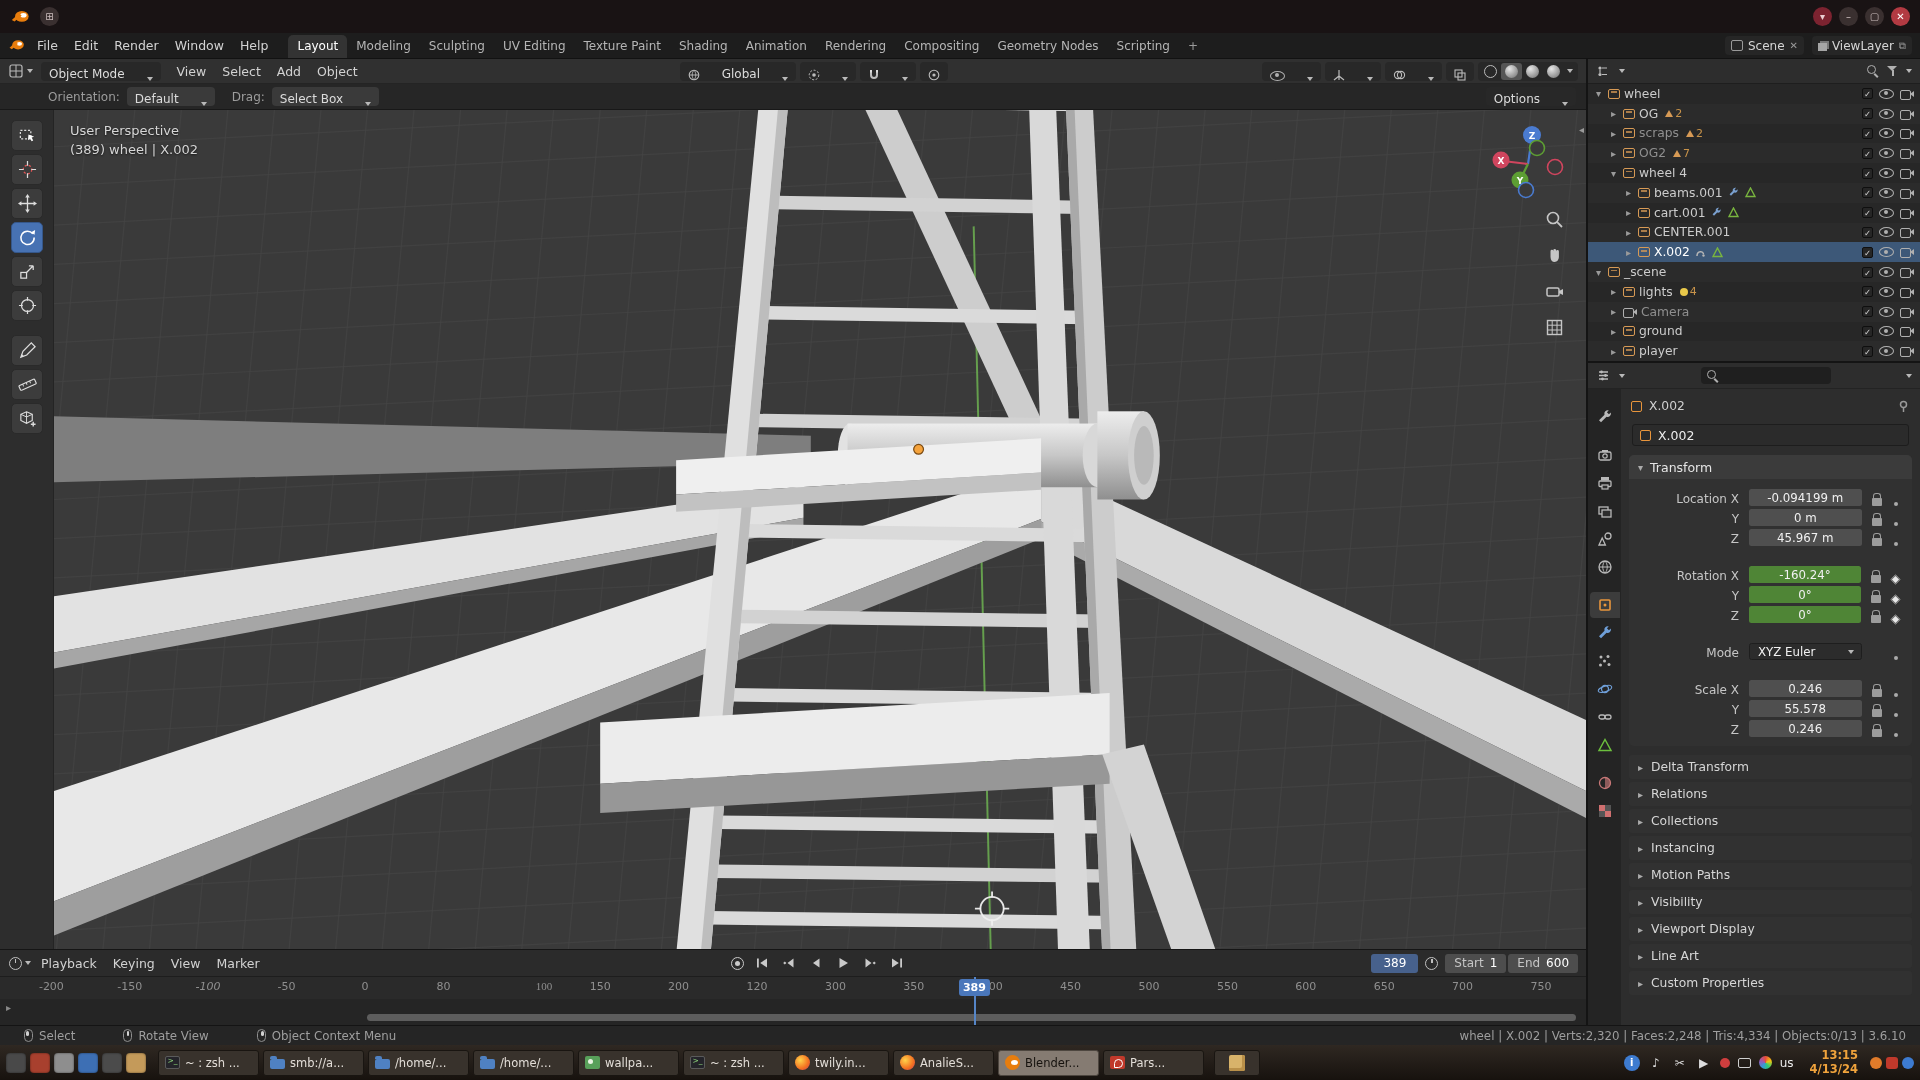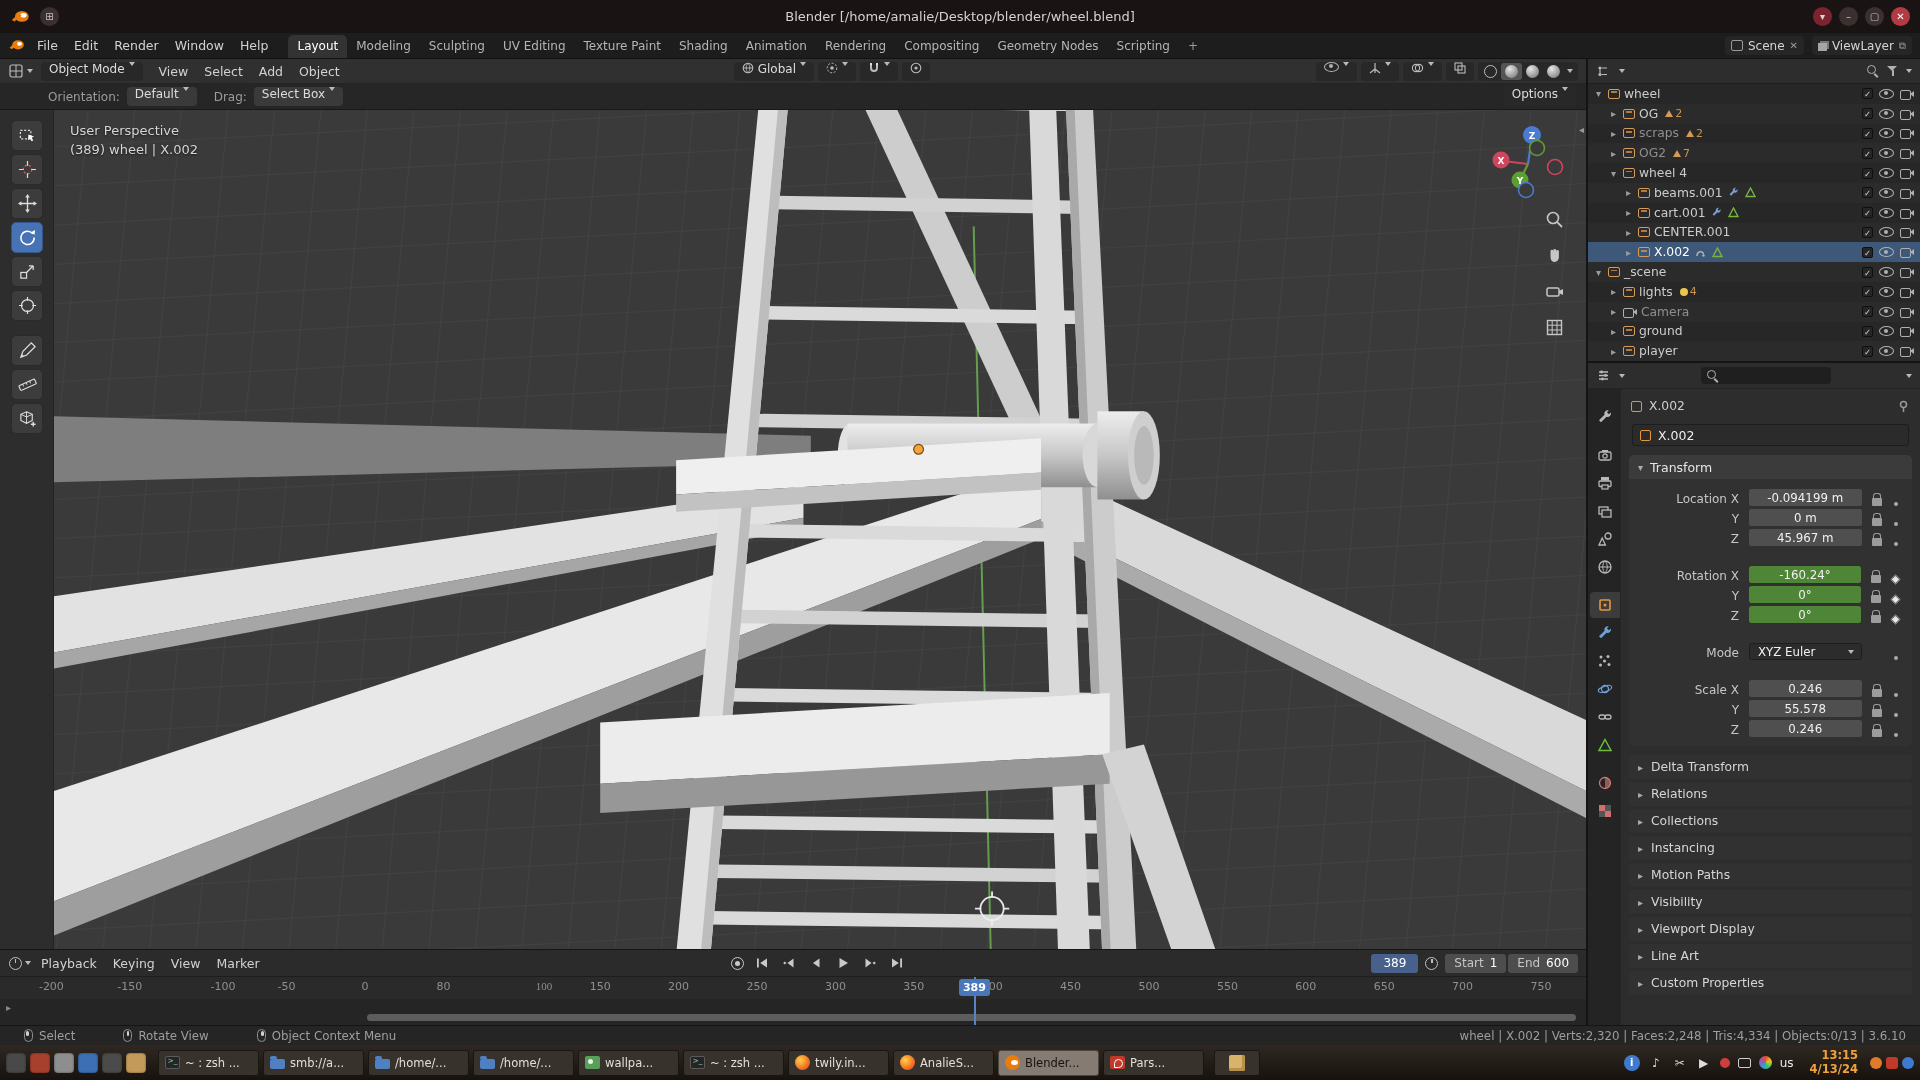--- a/index.html
+++ b/index.html
@@ -33,21 +33,21 @@
 .mini-ic{width:12px;height:11px;display:inline-block;position:relative}
 .mi-scene{border:1.3px solid #9a9a9a;border-radius:2px}
 .mi-layers{box-shadow:2px -2px 0 #777;background:#a5a5a5;width:9px;height:8px;margin-top:3px}
 .x-glyph{color:#9a9a9a;font-size:10px}
 
 
 #vp-header{position:absolute;left:0;top:59px;width:1586px;height:25px;background:#303030;
 border-bottom:1px solid #242424;display:flex;align-items:center;padding:0 8px;gap:4px}
 #vp-tools{position:absolute;left:0;top:84px;width:1586px;height:26px;background:#262626;
 border-bottom:1px solid #181818;display:flex;align-items:center;padding:0 10px 0 48px;gap:7px}
-.pill{display:flex;align-items:flex-start;gap:4px;background:#282828;border-radius:4px;height:19px;padding:0 8px;color:#dcdcdc;font-size:12px}
+.pill{display:flex;align-items:flex-end;gap:22px;background:#282828;border-radius:4px;height:19px;padding:0 8px;color:#dcdcdc;font-size:12px}
 .label-dim{color:#9c9c9c;font-size:12px}
 .hdr-ic{width:15px;height:13px;display:inline-flex;align-items:center;justify-content:center}
 .sphere{width:13px;height:13px;border-radius:50%;background:radial-gradient(circle at 35% 30%,#e6e6e6,#8a8a8a 75%)}
 .sphere.wire{background:none;border:1.3px solid #bbb}
 .sphere-btn{padding:2px 4px;border-radius:3px;display:flex;align-items:center}
 .sphere-btn.active{background:#555}
 
 
 #viewport{position:absolute;left:0;top:110px;width:1586px;height:839px;background:#2d2d2d}
 #toolbar-strip{position:absolute;left:0;top:0;width:54px;height:100%;background:#2d2d2d;border-right:1px solid #242424}
@@ -206,21 +206,20 @@
 
   <div id="titlebar">
     <span>
       <svg width="20" height="17" viewBox="0 0 22 18">
           <ellipse cx="13" cy="10" rx="7.5" ry="6" fill="#e87d0d"></ellipse>
           <ellipse cx="14.8" cy="8.8" rx="3.4" ry="2.5" fill="#fff"></ellipse>
           <path d="M2 14l7-6.5 4 1.2-8 7z" fill="#e87d0d"></path>
         </svg>
     </span>
     <span class="win-btn">⊞</span>
-    <div id="title-text">Blender [/home/amalie/Desktop/blender/wheel.blend]</div>
     <div id="title-right">
       <span class="win-btn badge">▾</span>
       <span class="win-btn">–</span>
       <span class="win-btn">▢</span>
       <span class="win-btn close">✕</span>
     </div>
   </div>
 
   <div id="topbar">
     <span style="margin-right:4px">
@@ -651,28 +650,28 @@
           <span class="val">1</span>
       </div>
       <div class="range-pill">
         <span class="lab">End</span>
           <span class="val">600</span>
       </div>
     </div>
     <div id="tl-ruler">
         <div class="tick" style="left: 51.4px;">-200</div>
         <div class="tick" style="left: 129.8px;">-150</div>
-        <div class="tick" style="left: 223px;">-100</div>
+        <div class="tick" style="left: 208px; font-style: italic;">-100</div>
         <div class="tick" style="left: 286.6px;">-50</div>
         <div class="tick" style="left: 365px;">0</div>
         <div class="tick" style="left: 443.4px;">80</div>
         <div class="tick" style="left: 544px; font-family: Liberation Serif, serif;">100</div>
         <div class="tick" style="left: 600.2px;">150</div>
         <div class="tick" style="left: 678.6px;">200</div>
-        <div class="tick" style="left: 757px;">250</div>
+        <div class="tick" style="left: 757px;">120</div>
         <div class="tick" style="left: 835.4px;">300</div>
         <div class="tick" style="left: 913.8px;">350</div>
         <div class="tick" style="left: 992.2px;">400</div>
         <div class="tick" style="left: 1070.6px;">450</div>
         <div class="tick" style="left: 1149px;">500</div>
         <div class="tick" style="left: 1227.4px;">550</div>
         <div class="tick" style="left: 1305.8px;">600</div>
         <div class="tick" style="left: 1384.2px;">650</div>
         <div class="tick" style="left: 1462.6px;">700</div>
         <div class="tick" style="left: 1541px;">750</div>

